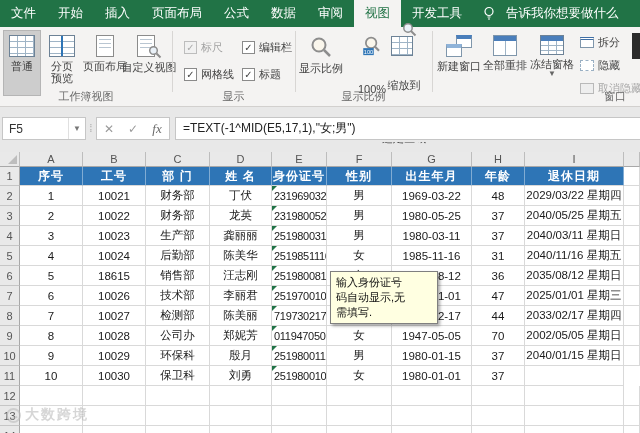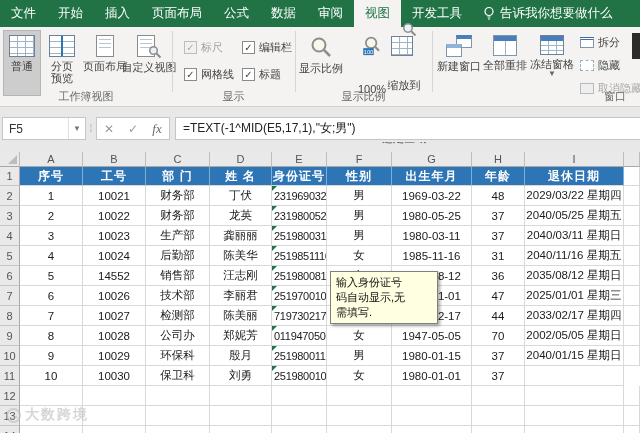--- a/index.html
+++ b/index.html
@@ -4,21 +4,21 @@
 <style>
   * { margin:0; padding:0; box-sizing:border-box; }
   html,body { width:640px; height:433px; overflow:hidden; }
   body { font-family:"Liberation Sans","DejaVu Sans",sans-serif; font-size:12px; color:#262626; }
   .app { position:relative; width:640px; height:433px; background:#e8e8e8; overflow:hidden; }
 
   
   .tabbar { position:absolute; top:0; left:0; right:0; height:27px; background:#217346; display:flex; align-items:stretch; }
   .tab { color:#ffffff; font-size:12.5px; line-height:27px; padding:0 11px; white-space:nowrap; cursor:default; }
   .tab.selected { background:#f4f3f2; color:#217346; }
-  .tellme { display:flex; align-items:center; gap:5px; color:#fff; font-size:12.5px; padding:0 10px; }
+  .tellme { display:flex; align-items:center; gap:11px; color:#fff; font-size:12.5px; padding:0 10px; }
 
   
   .ribbon { position:absolute; top:27px; left:0; right:0; height:80px; background:#f4f3f2; border-bottom:1px solid #d2d0ce; }
   .rgroup { position:absolute; top:0; bottom:0; }
   .rgsep { position:absolute; top:4px; bottom:14px; width:1px; background:#d8d6d4; }
   .glabel { position:absolute; bottom:2px; left:0; right:0; text-align:center; font-size:11px; color:#696969; white-space:nowrap; }
   .bigbtn { position:absolute; top:3px; height:66px; display:flex; flex-direction:column; align-items:center; justify-content:flex-start; text-align:center; font-size:11px; color:#444; padding-top:4px; border:1px solid transparent; }
   .bigbtn .lbl { margin-top:3px; line-height:12px; white-space:nowrap; }
   .bigbtn.pressed { background:#cdcdcd; border-color:#b5b5b5; }
   .caret { font-size:8px; color:#666; line-height:7px; }
@@ -316,21 +316,21 @@
         <div class="c idcell"><span class="tri"></span>2519851116</div>
         <div class="c ">女</div>
         <div class="c ">1985-11-16</div>
         <div class="c ">31</div>
         <div class="c ">2040/11/16 星期五</div>
         <div class="c "></div>
       </div>
       <div class="grow ">
         <div class="c rownum">6</div>
         <div class="c ">5</div>
-        <div class="c ">14552</div>
+        <div class="c ">18615</div>
         <div class="c ">销售部</div>
         <div class="c ">汪志刚</div>
         <div class="c idcell"><span class="tri"></span>2519800812</div>
         <div class="c ">女</div>
         <div class="c ">1980-08-12</div>
         <div class="c ">36</div>
         <div class="c ">2035/08/12 星期日</div>
         <div class="c "></div>
       </div>
       <div class="grow ">

